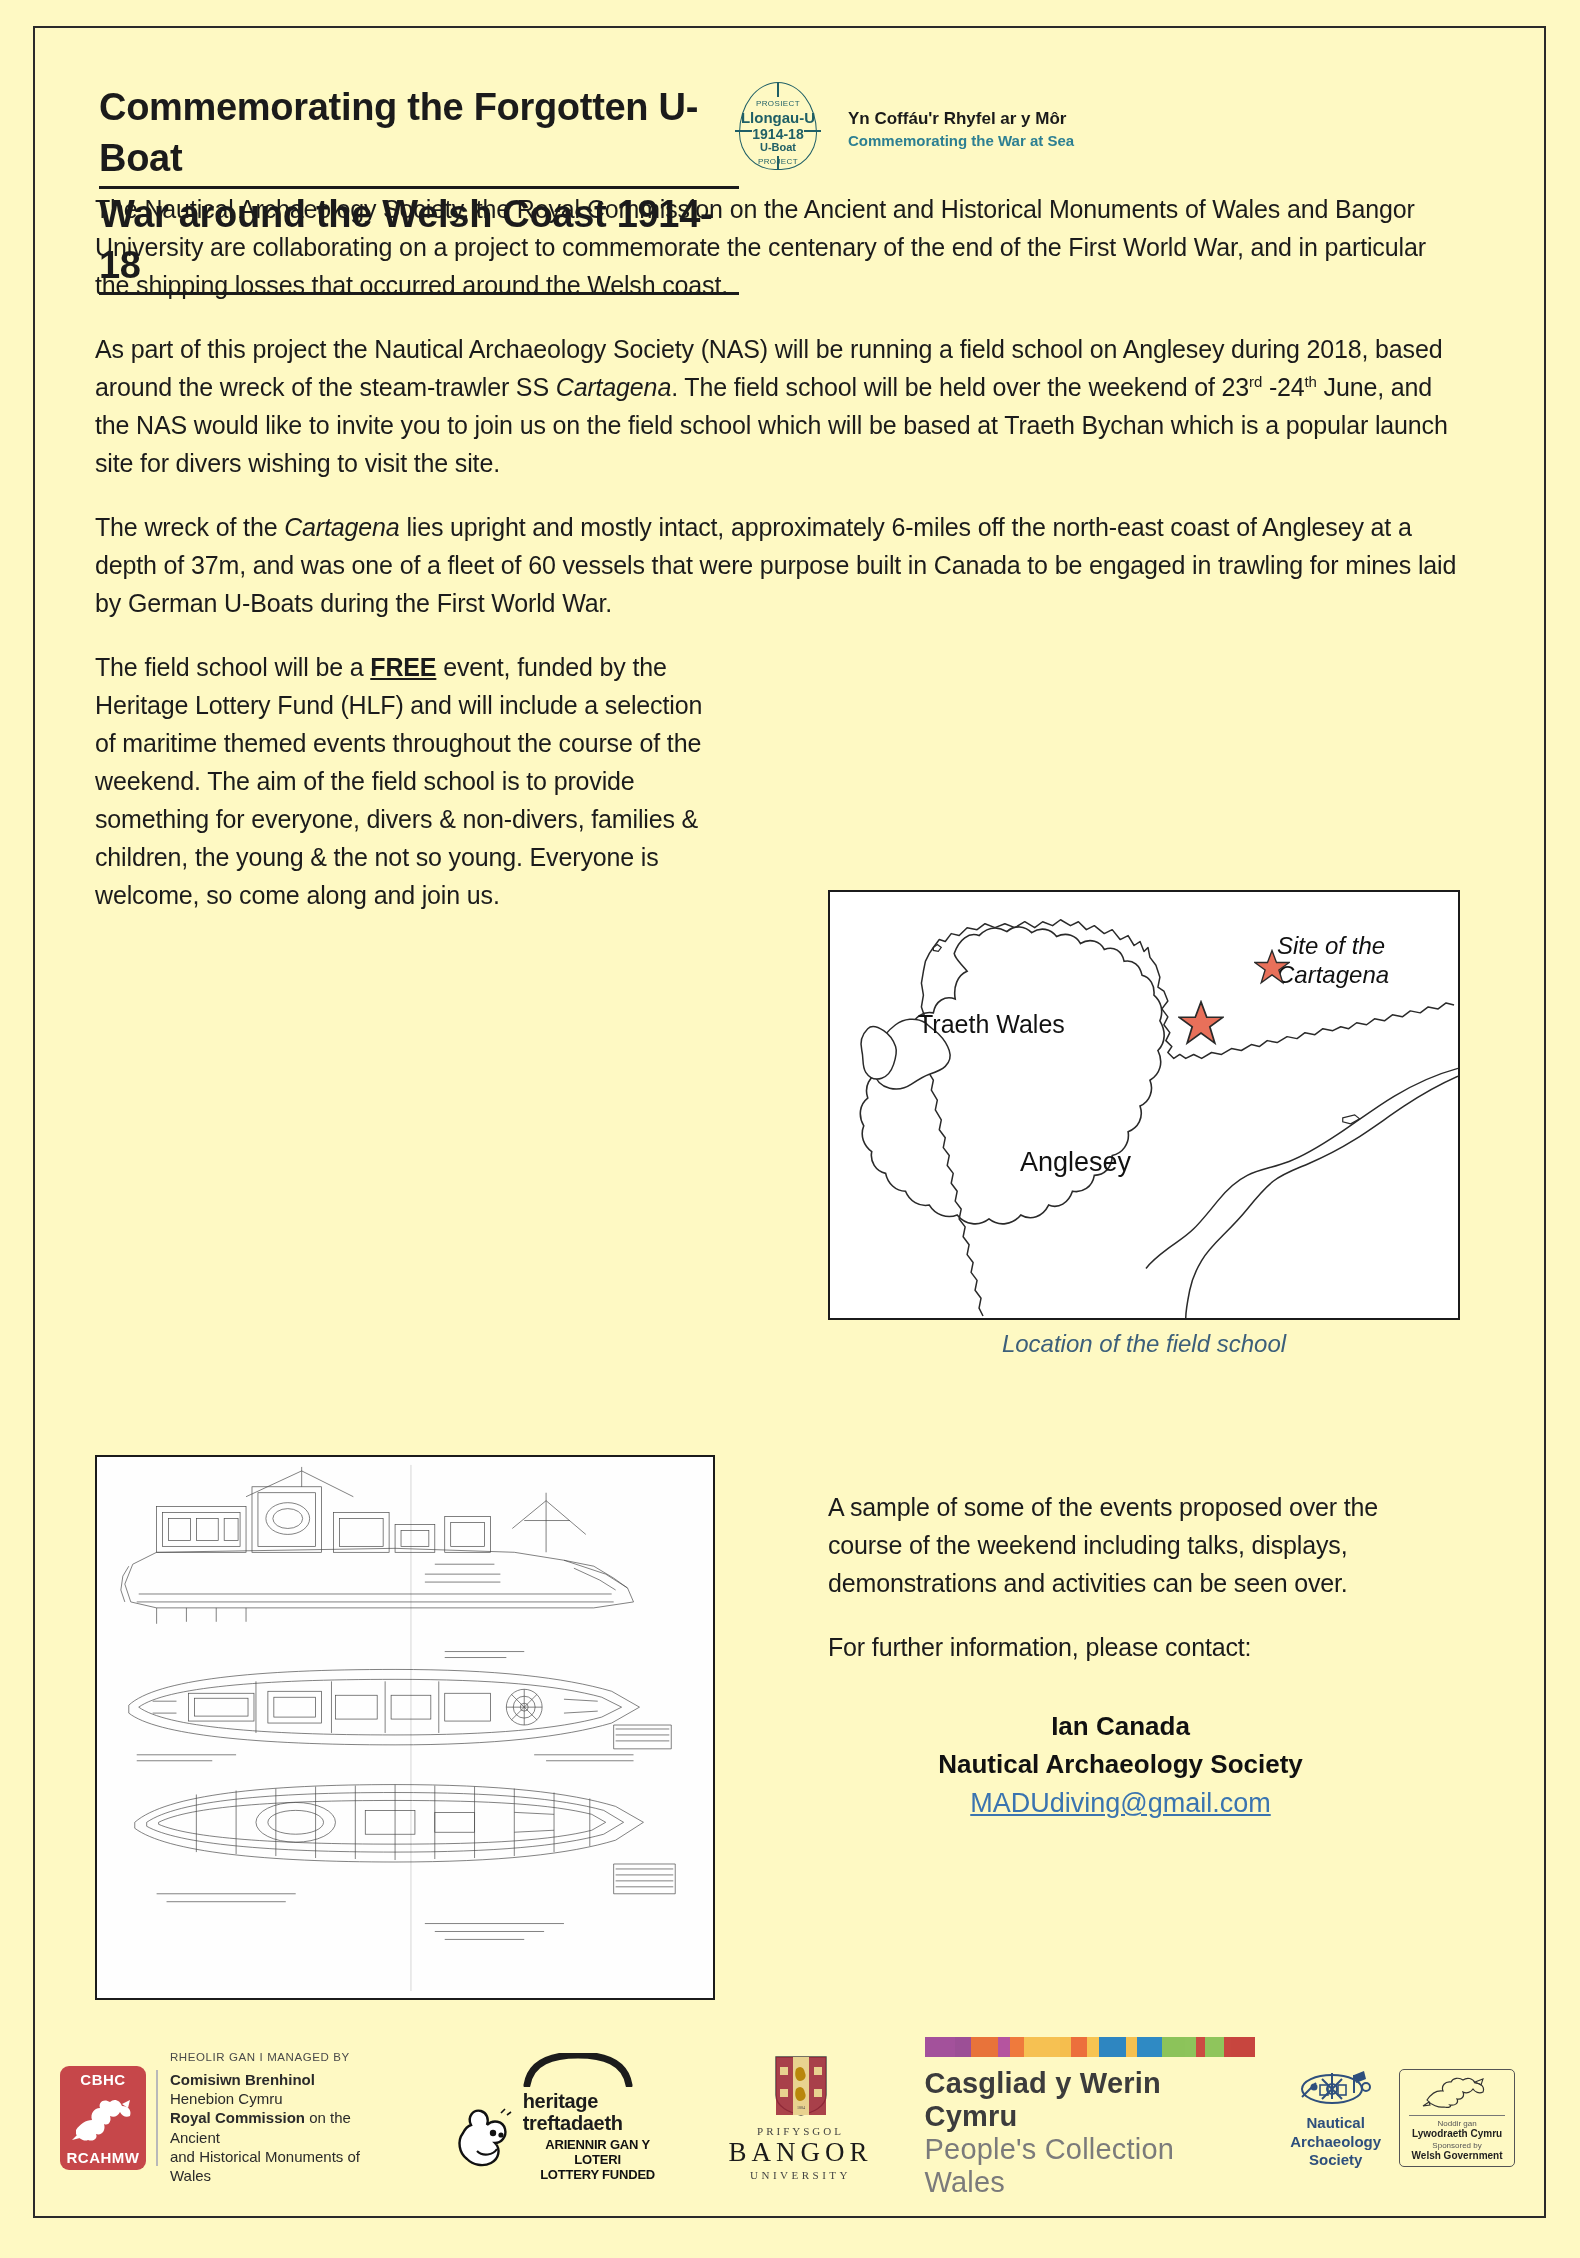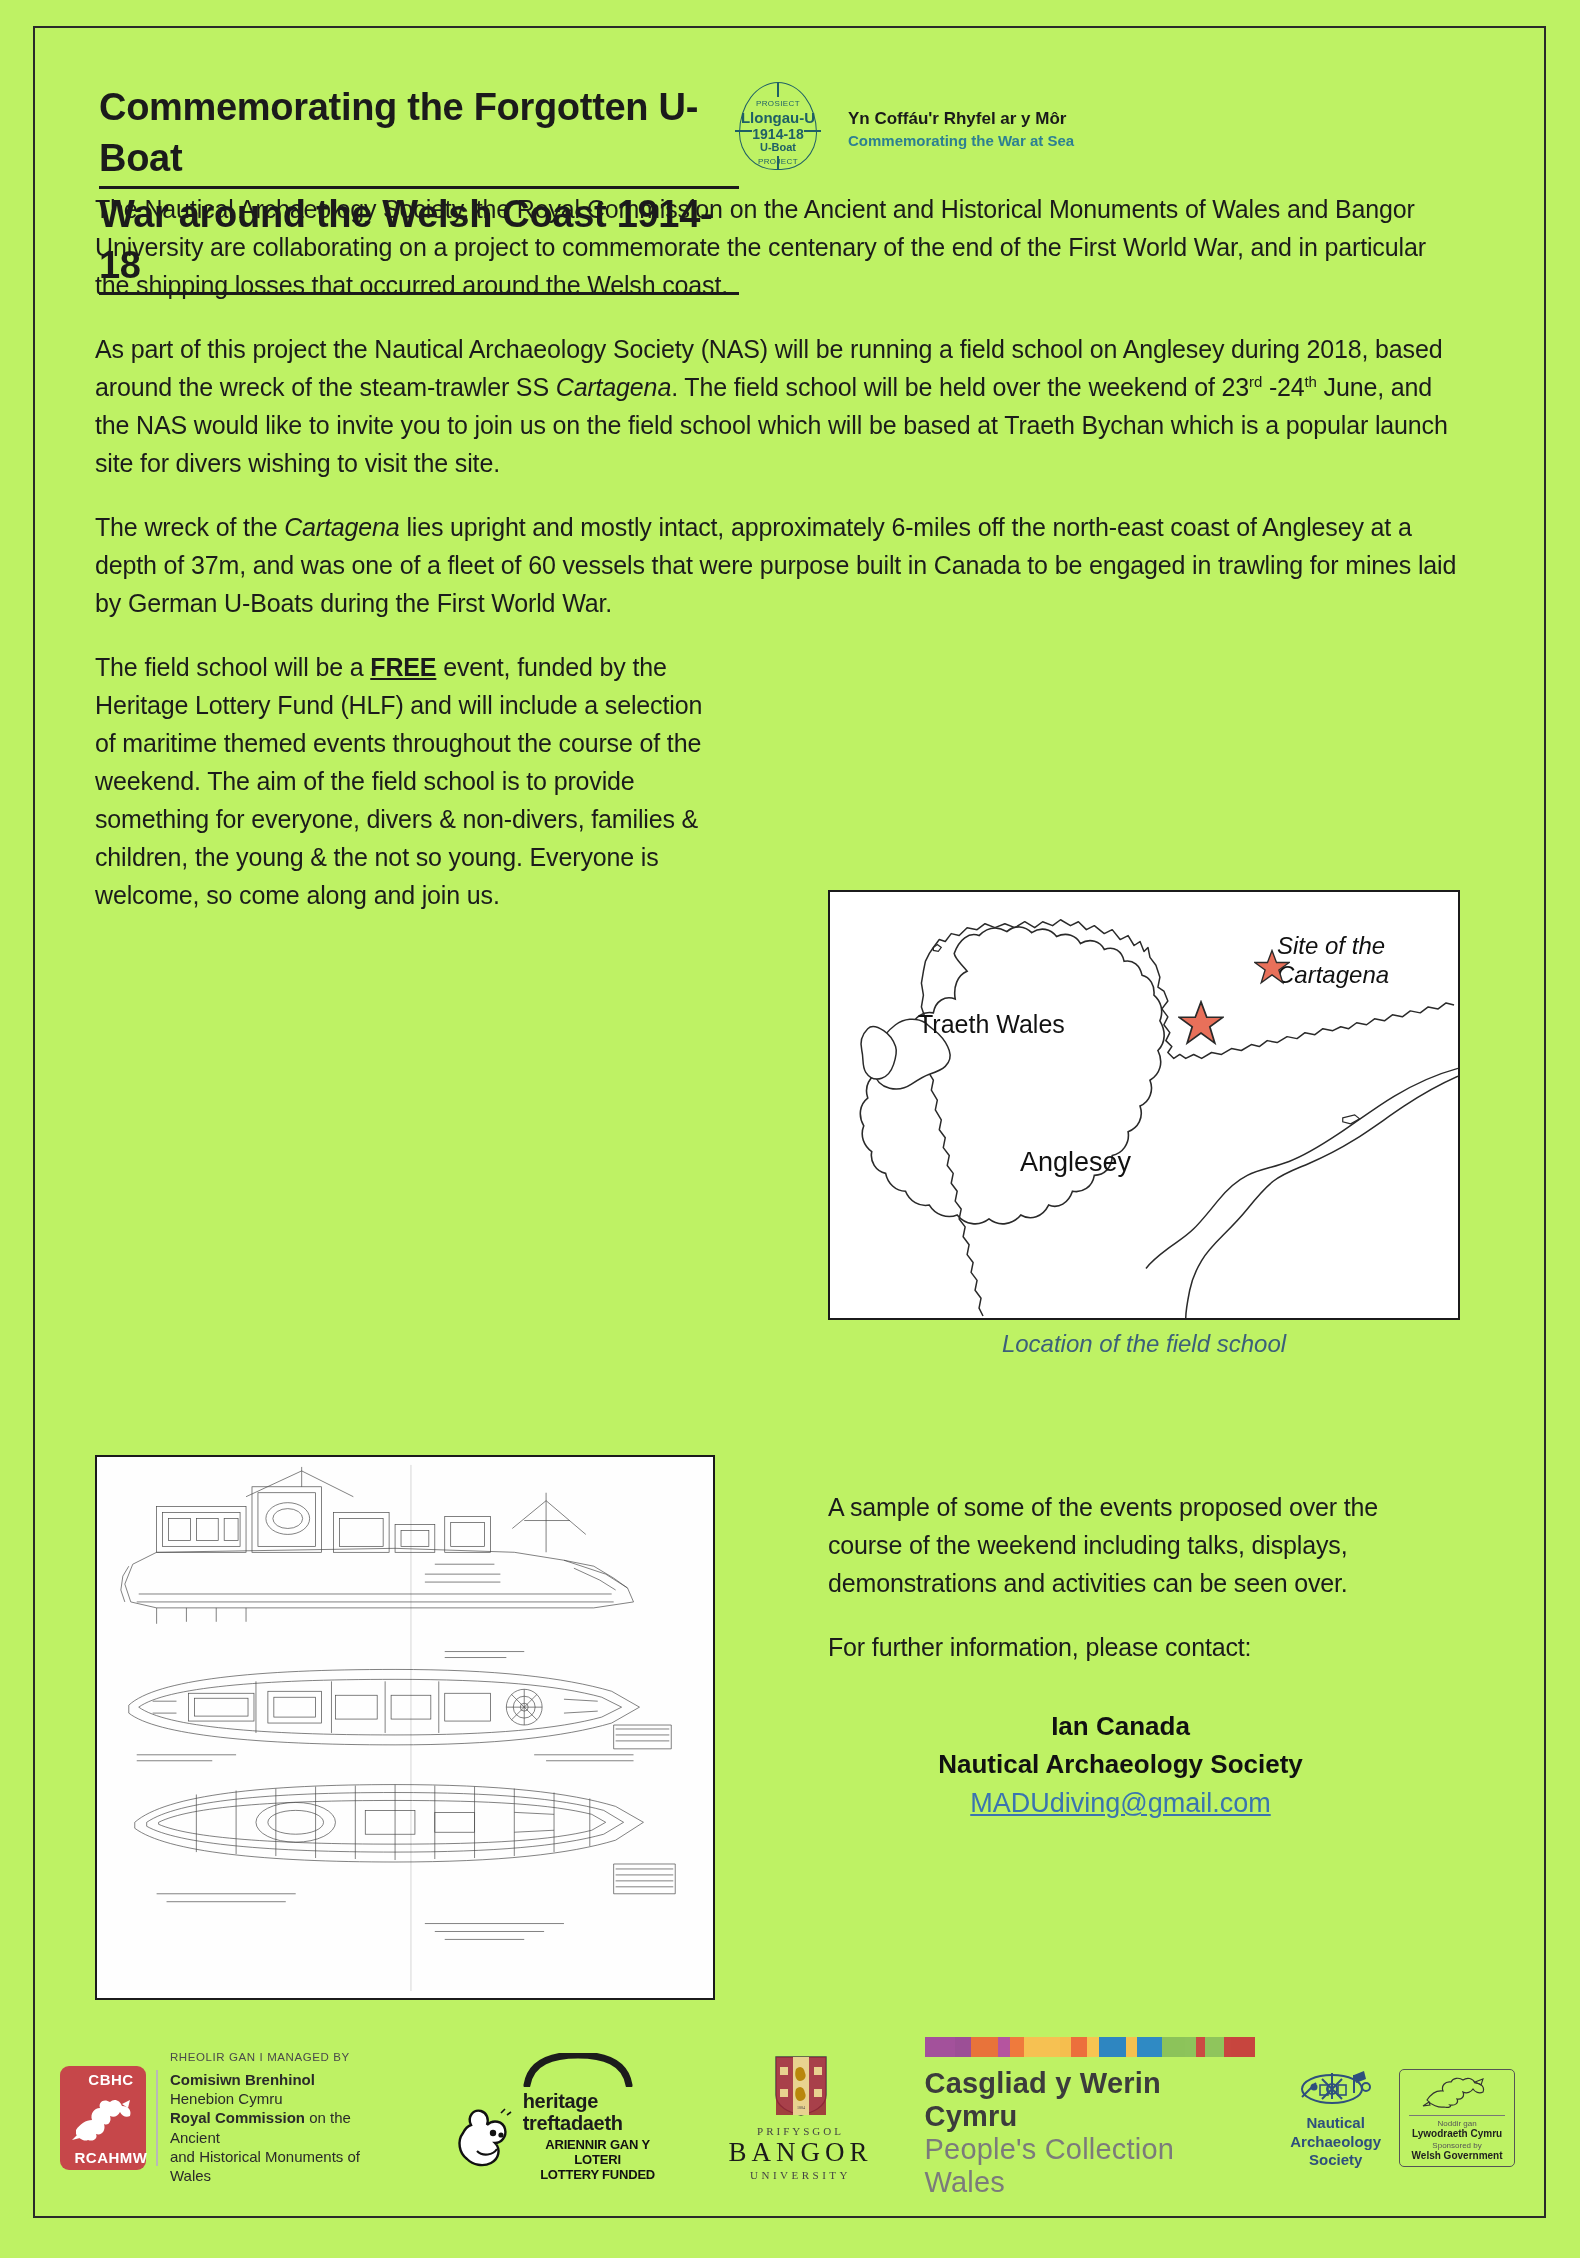--- a/index.html
+++ b/index.html
@@ -7,21 +7,21 @@
     padding: 0;
     background: #ffffff;
   }
   body {
     font-family: "Liberation Sans", sans-serif;
   }
   .page {
     position: relative;
     width: 1580px;
     height: 2258px;
-    background: #bef264;
+    background: #fef9c3;
     overflow: hidden;
   }
   .scan-border {
     position: absolute;
     left: 33px;
     top: 26px;
     width: 1513px;
     height: 2192px;
     border: 2px solid #2a2a2a;
     box-sizing: border-box;
@@ -284,21 +284,20 @@
     flex: 0 0 auto;
   }
   .rcahmw-badge .top,
   .rcahmw-badge .bot {
     position: absolute;
     width: 100%;
     text-align: center;
     font-size: 15px;
     font-weight: bold;
     letter-spacing: 0.5px;
-    padding-left: 8px;
   }
   .rcahmw-badge .top { top: 5px; }
   .rcahmw-badge .bot { bottom: 4px; }
   .rcahmw-badge .dragon {
     position: absolute;
     left: 10px;
     top: 24px;
     width: 66px;
     height: 54px;
   }

